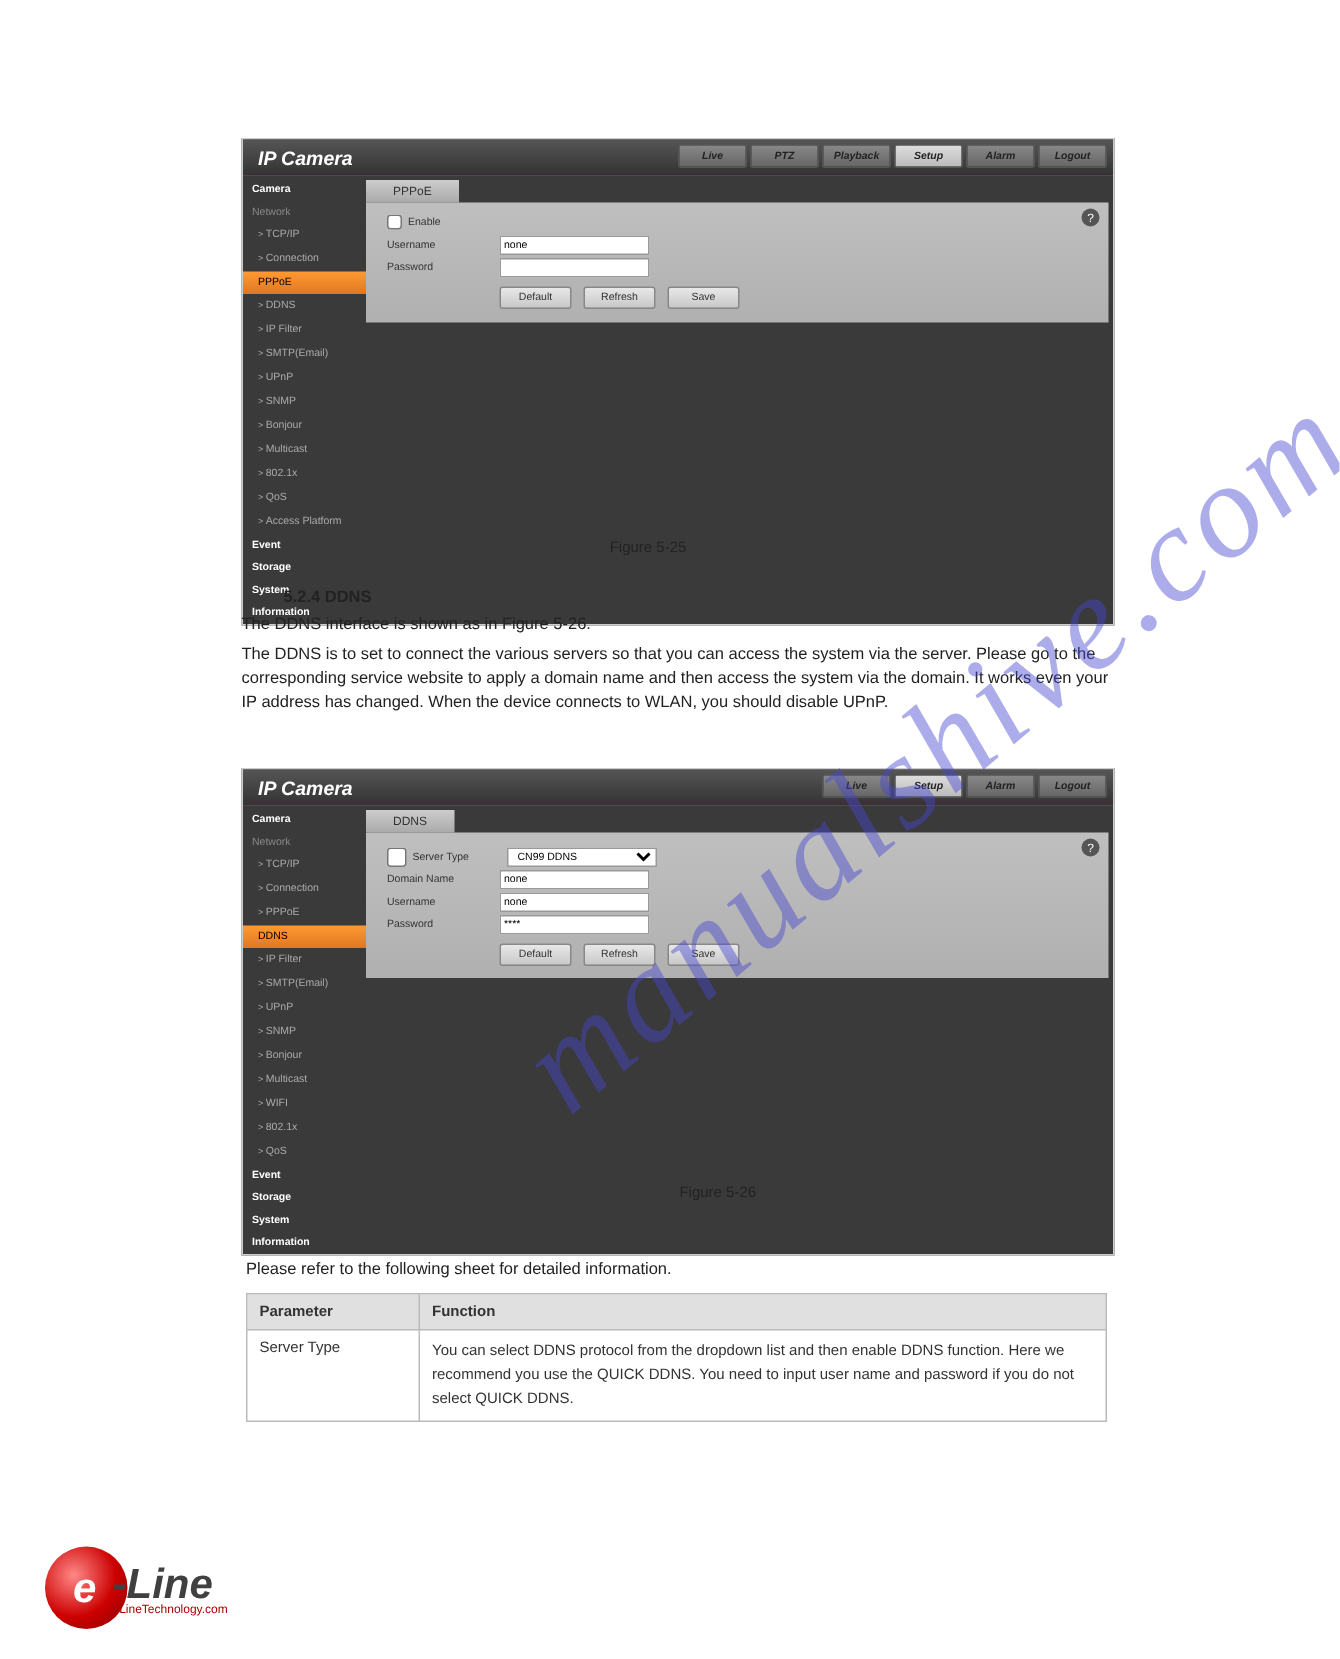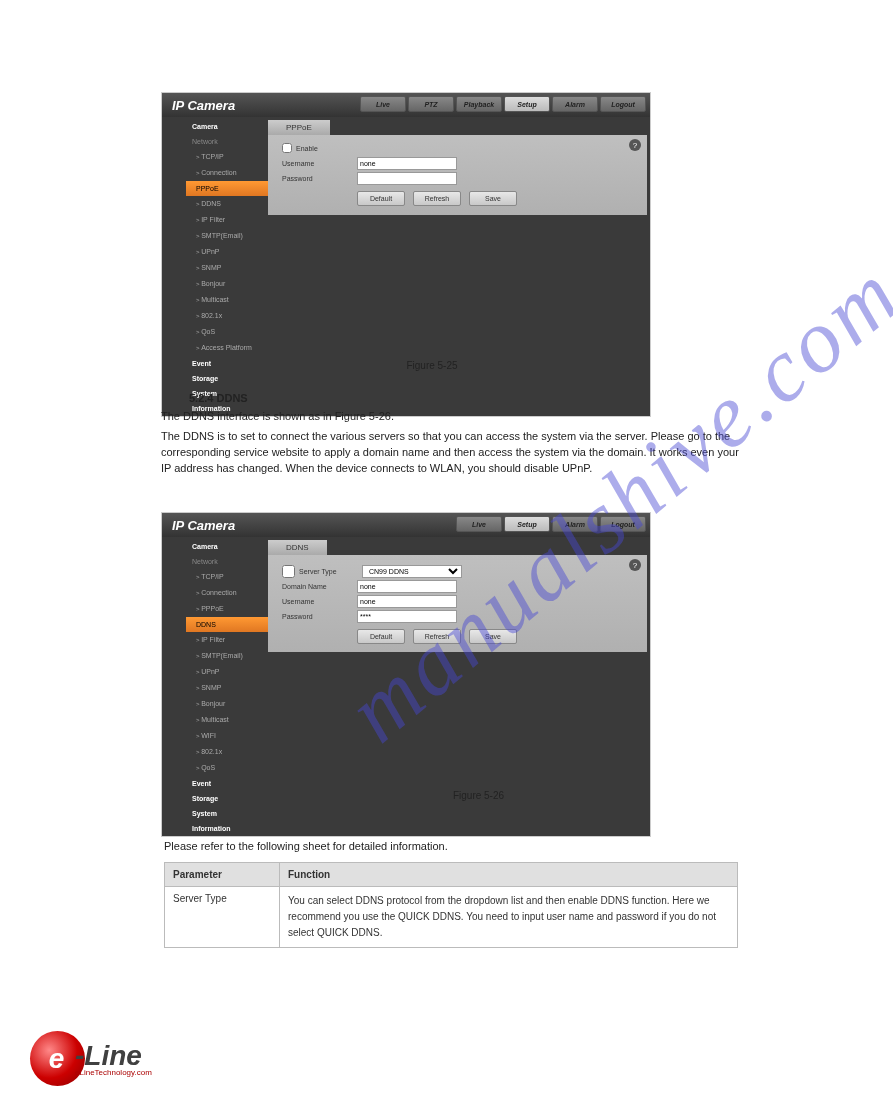--- a/index.html
+++ b/index.html
@@ -20,21 +20,21 @@
     font-style: italic;
     color: rgba(70, 70, 210, 0.45);
     transform: rotate(-40deg);
     font-family: Georgia, serif;
     pointer-events: none;
     z-index: 50;
     letter-spacing: 4px;
   }
   .screenshot {
     position: absolute;
-    width: 490px;
+    width: 582px;
     left: 161px;
     background: #3a3a3a;
     border: 1px solid #ccc;
   }
   .ss-header {
     display: flex;
     align-items: center;
     height: 24px;
     background: linear-gradient(#555, #333);
     padding-left: 10px;
@@ -56,21 +56,21 @@
     background: linear-gradient(#888, #666);
     color: #222;
     font-size: 7px;
     display: flex;
     align-items: center;
     justify-content: center;
     border: 1px solid #555;
     border-radius: 2px;
   }
   .navbtn.active { background: linear-gradient(#ddd, #bbb); }
-  .ss-body { display: flex; background: #ec4899; margin-left: 24px; }
+  .ss-body { display: flex; background: #ec4899; }
   .sidebar { width: 82px; background: #3a3a3a; padding-top: 2px; }
   .sidebar-item {
     color: #ccc;
     font-size: 7px;
     padding: 2px 6px;
     line-height: 11px;
     cursor: pointer;
   }
   .sidebar-item.cat { color: #fff; font-weight: bold; }
   .sidebar-item.sub { padding-left: 10px; color: #aaa; }

